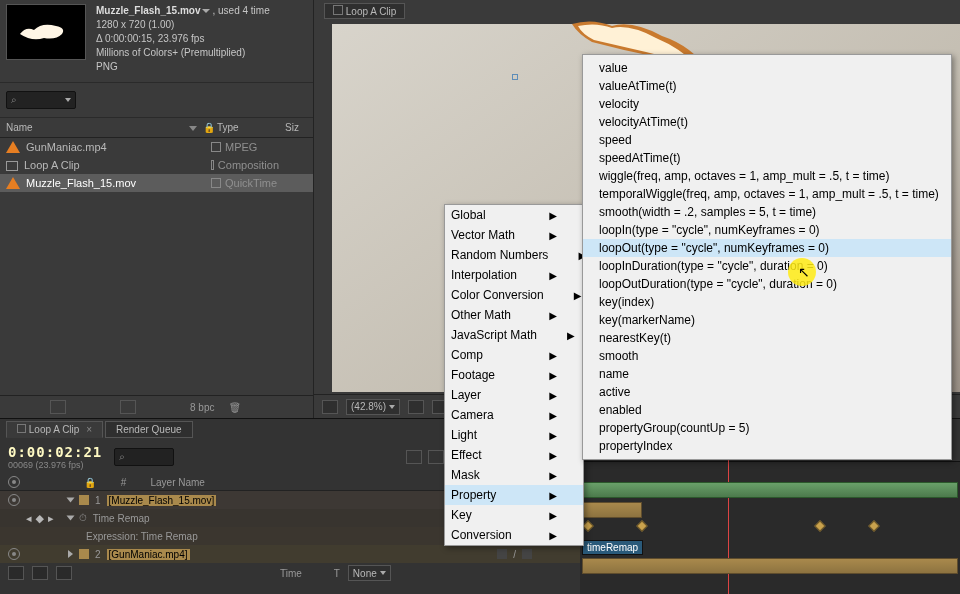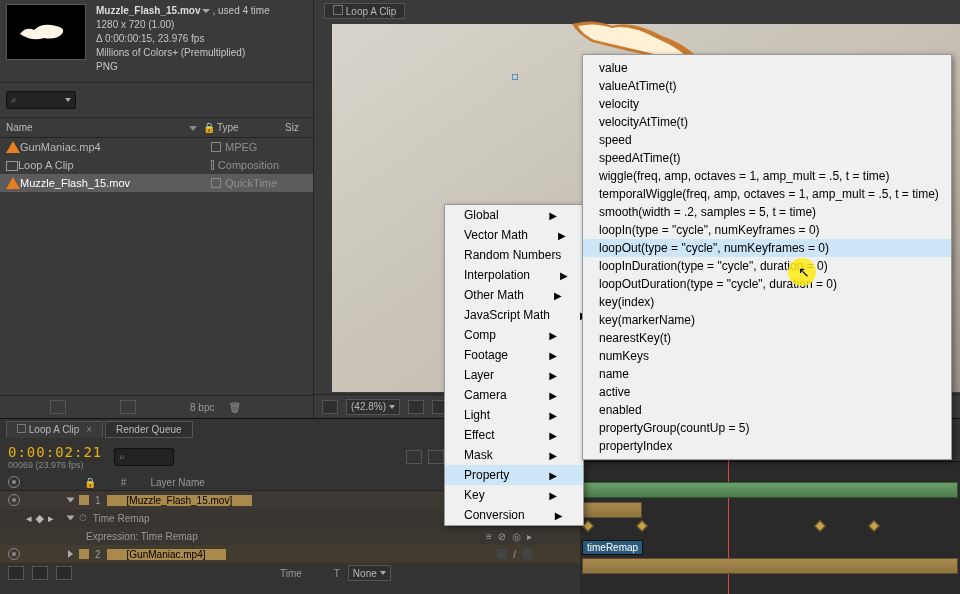--- a/index.html
+++ b/index.html
@@ -22,21 +22,21 @@
   .col-headers { display:flex; font-size:10px; padding: 4px 6px; border-bottom: 1px solid #222; gap: 0;}
   .col-headers .col-name { flex:1; }
   .col-headers .col-type { width:68px; }
   .col-headers .col-siz { width:22px; overflow:hidden; }
   .label-tag { color:#aaa; }
   .label-tag::after { content:""; width:0;height:0;border-left:4px solid transparent;border-right:4px solid transparent;border-top:5px solid #888; margin-left:6px; display:inline-block}
   .proj-lock { width:14px; text-align:center; color:#888;}
   .proj-items { }
   .proj-item { display:flex; align-items:center; padding: 3px 6px; gap:6px; }
   .proj-item.sel { background:#5c5c5c; color:#fff;}
-  .proj-item .nm { flex:1; display:flex; align-items:flex-end; }
+  .proj-item .nm { flex:1; display:flex; align-items:flex-end; gap:6px;}
   .proj-item .ty { width:68px; color:#8f8f8f; display:flex; align-items:center; gap:4px;}
   .proj-item .siz { width:22px; }
   .vlc { width:0;height:0;border-left:7px solid transparent;border-right:7px solid transparent;border-bottom:12px solid #e67e22; position:relative;}
   .comp-ico { width:12px;height:10px;border:1px solid #999;}
   .proj-bottom { margin-top:auto; padding:4px 6px; display:flex; gap:10px; align-items:center; border-top:1px solid #222;}
   .proj-bottom span { color:#999; font-size:10px;margin-left:44px;}
   .ib { width:16px;height:14px; border:1px solid #555; }
 
   .viewer-panel { flex:1; background:#3a3a3a; position:relative; }
   .viewer-tabs { padding:3px 10px; display:flex; gap:6px;}
@@ -50,49 +50,49 @@
   .zoom-sel { background:#2f2f2f; border:1px solid #555; padding:0 4px; font-size:10px; height:16px; display:flex; align-items:center; gap:3px;}
   .down-tri { width:0;height:0;border-left:3px solid transparent;border-right:3px solid transparent;border-top:4px solid #aaa;}
 
   
   .timeline-area { height: 176px; background:#333; border-top:1px solid #111; }
   .tl-tabs { display:flex; padding:2px 6px; gap:2px; }
   .tl-tab { padding:2px 10px; font-size:10px; border:1px solid #555; background:#2f2f2f;}
   .tl-tab.act { background:#3a3a3a; border-bottom-color:#3a3a3a;}
   .tl-top { display:flex; align-items:center; gap:12px; padding:4px 8px; }
   .tl-top2 { display:flex; align-items:center; gap:12px; padding:2px 8px; border-bottom:1px solid #222;}
-  .timecode { color:#eab308; font-size:14px; font-family:monospace; font-weight:normal; letter-spacing:1px;}
+  .timecode { color:#fef9c3; font-size:14px; font-family:monospace; font-weight:bold; letter-spacing:1px;}
   .timecode-sub { font-size:9px; color:#888;}
   .layer-rows { }
   .layer-row { display:flex; align-items:center; height:18px; padding:0 8px; gap:6px; }
   .layer-row.r1 { background:#3d3834;}
   .layer-row.r2 { background:#38342f;}
   .layer-row.r3 { background:#3b362f;}
   .layer-row.r4 { background:#413c2f;}
   .eye { width:12px;height:12px; border-radius:50%; border:1px solid #888;}
   .eye.on::after { content:""; display:block; width:4px;height:4px;border-radius:50%;background:#888;margin:3px auto;}
   .tri2 { width:0;height:0;border-left:5px solid #aaa;border-top:4px solid transparent;border-bottom:4px solid transparent;}
   .tri2.down { transform:rotate(90deg);}
-  .layer-label { background:#a9894c; color:#000; padding:0 20px; font-size:10px;}
+  .layer-label { background:#a9894c; color:#000; padding:0 2px; font-size:10px;}
   .tl-right { position:absolute; right:0; top:440px; bottom:0; left:580px; background:#2a2a2a;}
   .tl-ruler { height:22px; border-bottom:1px solid #111; background:#333;}
   .clip-bar { position:absolute; height:16px; background:linear-gradient(#a9894c,#8d7340); border:1px solid #5f4d2d; }
   .key-diamond { position:absolute; width:8px;height:8px; transform:rotate(45deg); background:#c9a24d; border:1px solid #6d5727;}
   .playhead { position:absolute; top:0; bottom:0; width:1px; background:#d44; left:148px;}
   .playhead::before { content:"";position:absolute;top:-1px;left:-4px;width:9px;height:10px;background:#6aa0d4;}
   .expr-box { position:absolute; background:#2a5a7a; color:#fff; font-size:10px; padding:1px 4px; border:1px solid #111;}
   .tl-bottom-row { display:flex; align-items:center; gap:8px; padding:3px 8px; height:20px;}
   .tog { width:16px;height:14px;background:#2a2a2a;border:1px solid #555;}
   .sm{font-size:10px;color:#999;}
   .red-ts { color:#d66; font-size:10px; font-family:monospace;}
   .link-ic { color:#888; font-size:10px;}
 
   
   .menu { position:absolute; background:#f0f0f0; border:1px solid #999; box-shadow:2px 2px 6px rgba(0,0,0,.4); font-size:12px; color:#000; }
-  .menu-item { padding:3px 26px 3px 19px; display:flex; justify-content:space-between; align-items:center; gap:30px; white-space:nowrap;}
+  .menu-item { padding:3px 26px 3px 6px; display:flex; justify-content:space-between; align-items:center; gap:30px; white-space:nowrap;}
   .menu-item:hover, .menu-item.hov { background:#cde6f7;}
   .menu-item.sel { background:#cde6f7;}
   .menu-arrow { font-size:10px;}
   .menu1 { top:204px; left:444px; width:140px; }
   .menu2 { top:54px; left:582px; width:370px; padding:4px 0;}
   .menu2 .menu-item { padding:2px 16px; font-size:12px;}
   .highlight-cursor { position:absolute; width:28px;height:28px;border-radius:50%; background:rgba(255,235,20,.85); pointer-events:none;}
   .cursor-arrow { position:absolute; font-size:14px; color:#000; pointer-events:none;}
   .colhead-right { display:flex; gap:6px; align-items:center;}
   .swatch-row{display:flex;gap:2px;}
@@ -346,20 +346,24 @@
     </div>
     <div class="menu-item">
       <span>Random Numbers</span>
       <span class="menu-arrow">▶</span>
     </div>
     <div class="menu-item">
       <span>Interpolation</span>
       <span class="menu-arrow">▶</span>
     </div>
     <div class="menu-item">
+      <span>Color Conversion</span>
+      <span class="menu-arrow">▶</span>
+    </div>
+    <div class="menu-item">
       <span>Other Math</span>
       <span class="menu-arrow">▶</span>
     </div>
     <div class="menu-item">
       <span>JavaScript Math</span>
       <span class="menu-arrow">▶</span>
     </div>
     <div class="menu-item">
       <span>Comp</span>
       <span class="menu-arrow">▶</span>
@@ -445,21 +449,21 @@
     <div class="menu-item">
       <span>key(index)</span>
     </div>
     <div class="menu-item">
       <span>key(markerName)</span>
     </div>
     <div class="menu-item">
       <span>nearestKey(t)</span>
     </div>
     <div class="menu-item">
-      <span>numKeys</span>
+      <span>smooth</span>
     </div>
     <div class="menu-item">
       <span>name</span>
     </div>
     <div class="menu-item">
       <span>active</span>
     </div>
     <div class="menu-item">
       <span>enabled</span>
     </div>

